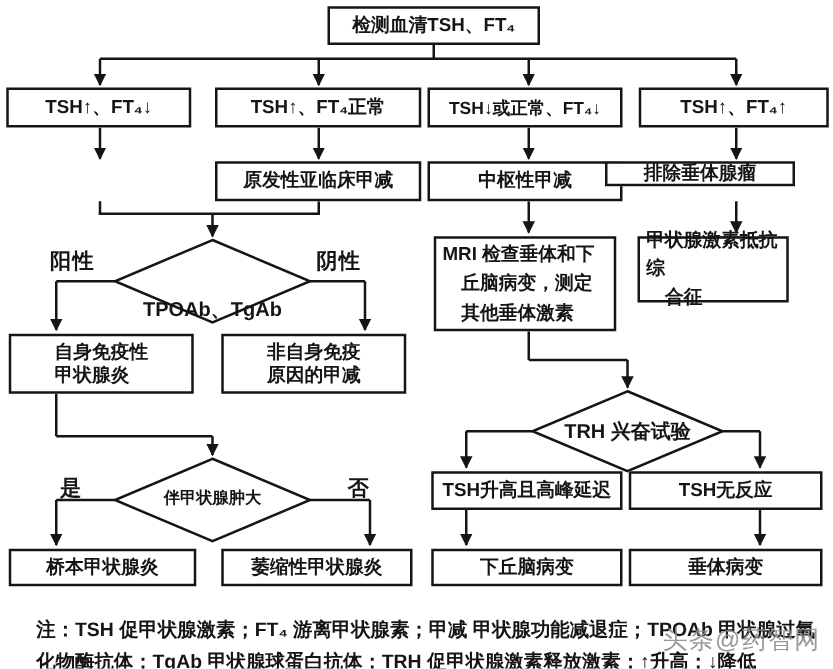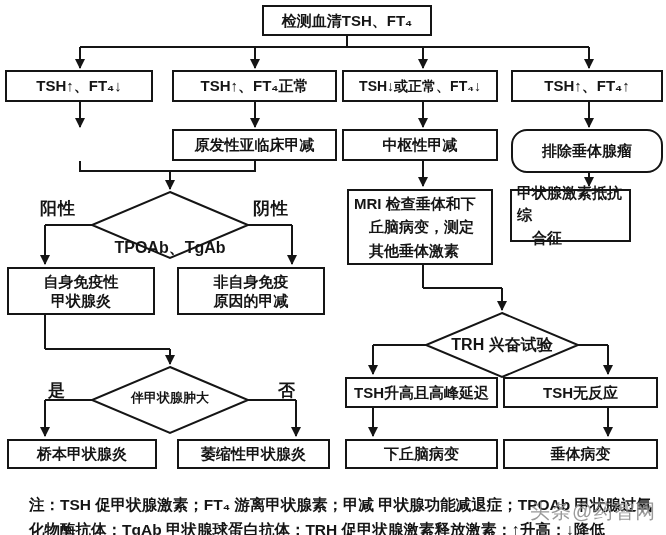--- a/index.html
+++ b/index.html
@@ -3,21 +3,21 @@
 <meta charset="utf-8">
 <style>
   html,body{margin:0;padding:0;background:#ffffff;}
   .stage{
     position:relative;width:666px;height:535px;background:#ffffff;overflow:hidden;
     font-family:"Liberation Sans",sans-serif;color:#151515;
   }
   .wires{position:absolute;left:0;top:0;width:666px;height:535px;}
   .node{
     position:absolute;box-sizing:border-box;border:2px solid #151515;background:#ffffff;
-    display:flex;align-items:center;justify-content:center;text-align:center;
+    display:flex;align-items:center;justify-content:center;text-align:left;
     font-weight:700;font-size:15px;line-height:1.3;white-space:pre-line;
   }
   .node.alignleft{justify-content:flex-start;text-align:left;white-space:pre-wrap;}
   .dlabel{position:absolute;text-align:center;font-weight:700;font-size:16px;}
   .elabel{position:absolute;font-weight:700;font-size:17px;letter-spacing:1px;}
   .note{
     position:absolute;left:5px;top:492px;width:658px;
     font-weight:700;font-size:15.5px;line-height:25px;white-space:pre-line;margin-left:24px;
   }
   .watermark{
@@ -26,21 +26,21 @@
   }
   
   #n-start  {left:262px;top:5px;  width:170px;height:31px;}
   #n-b1     {left:5px;  top:70px; width:148px;height:32px;}
   #n-b2     {left:172px;top:70px; width:165px;height:32px;}
   #n-b3     {left:342px;top:70px; width:156px;height:32px;font-size:14px;}
   #n-b4     {left:511px;top:70px; width:152px;height:32px;}
   #n-c1     {left:5px;  top:129px;width:148px;height:32px;}
   #n-c2     {left:172px;top:129px;width:165px;height:32px;}
   #n-c3     {left:342px;top:129px;width:156px;height:32px;}
-  #n-c4     {left:511px;top:129px;width:152px;height:44px;border-radius:16px;}
+  #n-c4     {left:484px;top:129px;width:152px;height:20px;}
   #n-mri    {left:347px;top:189px;width:146px;height:76px;line-height:1.55;padding:2px 2px 2px 5px;}
   #n-resist {left:510px;top:189px;width:121px;height:53px;line-height:1.5;padding:2px 2px 2px 5px;}
   #n-auto   {left:7px;  top:267px;width:148px;height:48px;}
   #n-nonauto{left:177px;top:267px;width:148px;height:48px;}
   #n-delay  {left:345px;top:377px;width:153px;height:31px;}
   #n-noresp {left:503px;top:377px;width:155px;height:31px;}
   #n-hash   {left:7px;  top:439px;width:150px;height:30px;}
   #n-atroph {left:177px;top:439px;width:153px;height:30px;}
   #n-hypo   {left:345px;top:439px;width:153px;height:30px;}
   #n-pitu   {left:503px;top:439px;width:155px;height:30px;}

